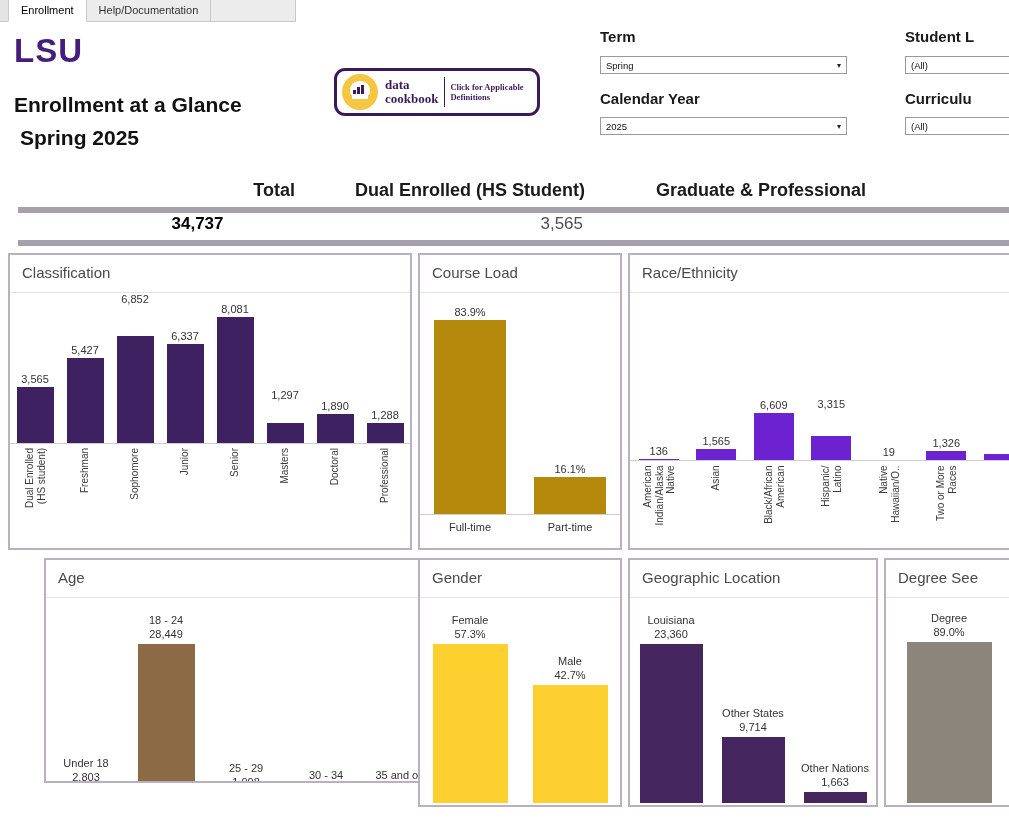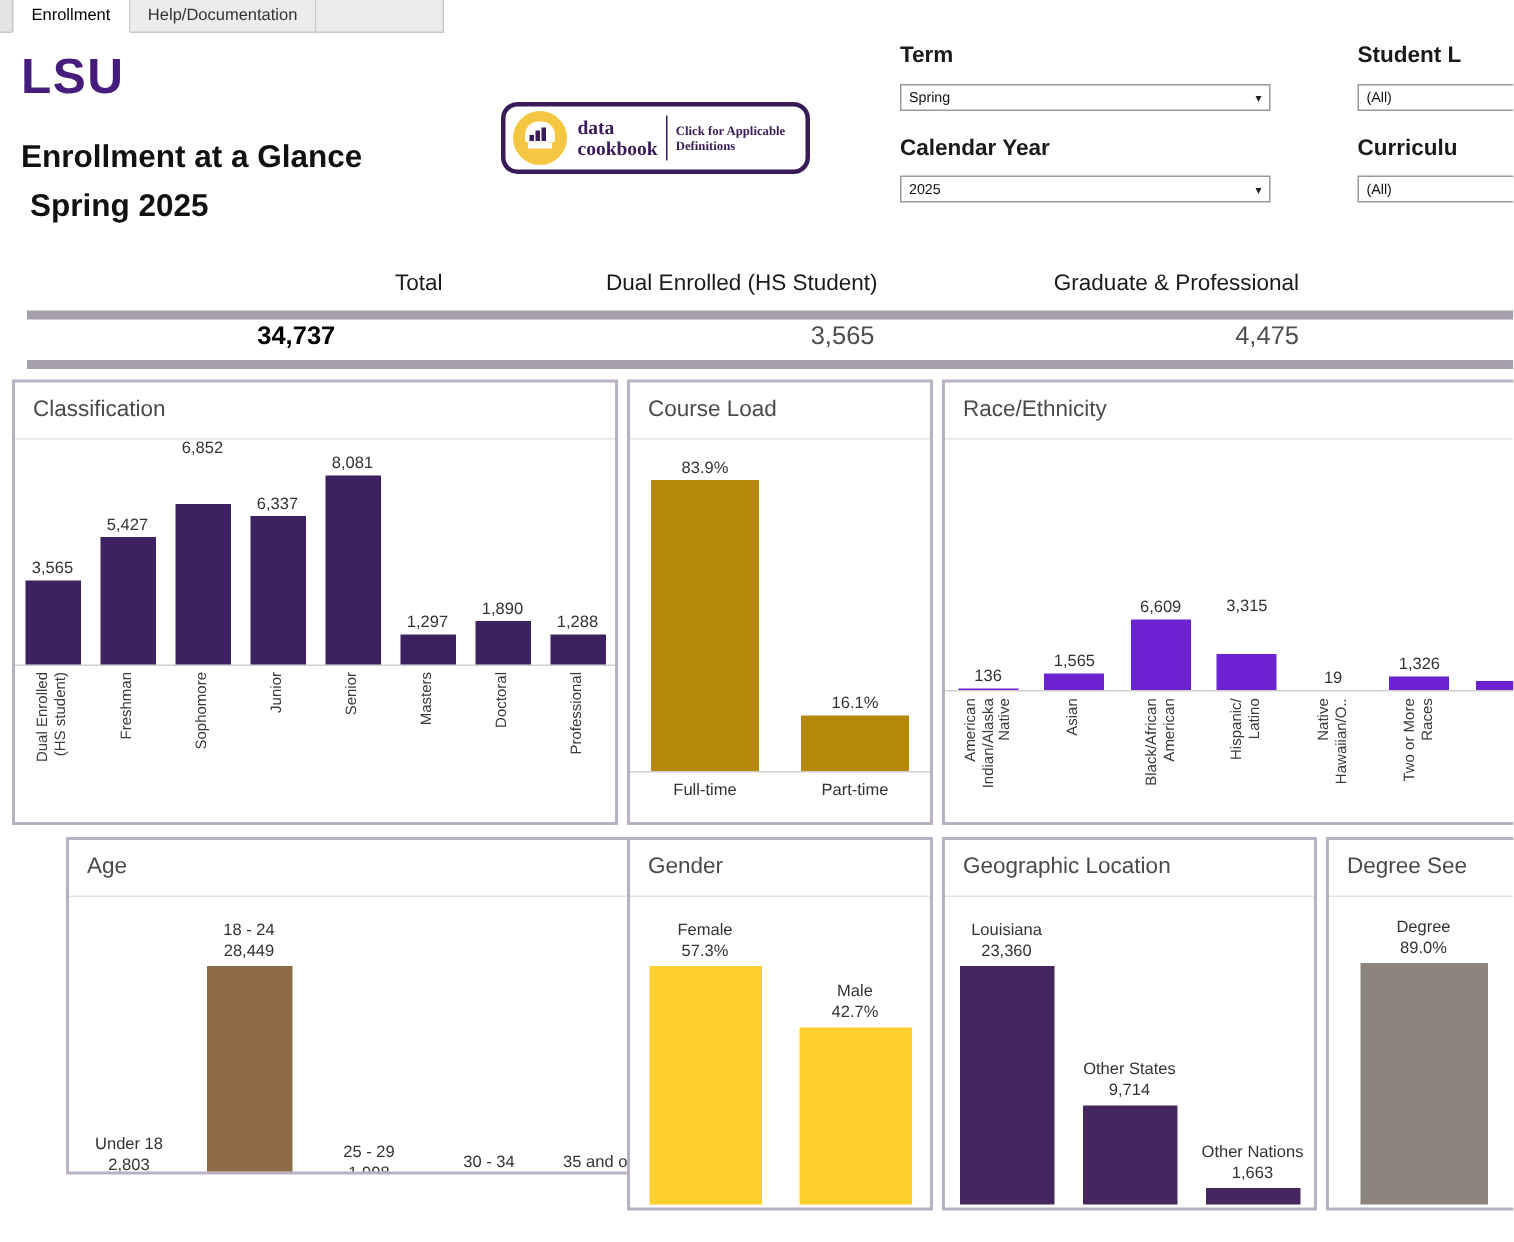--- a/index.html
+++ b/index.html
@@ -33,21 +33,21 @@
   .cb-note{font-family:"Liberation Serif",serif;font-weight:700;color:#3a1b59;font-size:8.5px;line-height:10px;white-space:nowrap;}
 
   
   .flabel{position:absolute;font-size:15px;font-weight:700;color:#1a1a1a;white-space:nowrap;}
   .fselect{position:absolute;height:18px;background:#fff;border:1px solid #9a9a9a;box-sizing:border-box;
            display:flex;align-items:center;justify-content:space-between;padding:0 5px;font-size:9.5px;color:#111;cursor:pointer;}
   .caret{font-size:8px;color:#222;}
 
   
   .scell{position:absolute;text-align:right;white-space:nowrap;}
-  .shead{font-size:15px;font-weight:400;color:#1a1a1a;}
+  .shead{font-size:18px;font-weight:700;color:#1a1a1a;}
   .sval{font-size:17px;color:#4f4f4f;}
   .sval.bold{font-weight:700;color:#000;}
   .band{position:absolute;left:18px;right:0;height:6px;background:#a6a0ac;}
 
   
   .panel{position:absolute;background:#fff;border:2px solid #b9b0c4;box-sizing:border-box;overflow:hidden;}
   .ptitle{height:38px;border-bottom:1px solid #e4e4e4;box-sizing:border-box;
           font-size:15px;color:#4a4a4a;padding:9px 0 0 12px;}
   .p-class{left:8px;top:253px;width:404px;height:297px;}
   .p-course{left:418px;top:253px;width:204px;height:297px;}
@@ -133,21 +133,20 @@
   </div>
 
   <div class="scell shead" style="left:100px;top:180px;width:195px;">Total</div>
   <div class="scell shead" style="left:300px;top:180px;width:285px;">Dual Enrolled (HS Student)</div>
   <div class="scell shead" style="left:580px;top:180px;width:286px;">Graduate &amp; Professional</div>
 
   <div class="band" style="top:207px;"></div>
 
   <div class="scell sval bold" style="left:100px;top:214px;width:195px;text-align:center;">34,737</div>
   <div class="scell sval" style="left:300px;top:214px;width:283px;">3,565</div>
-  <div class="scell sval" style="left:580px;top:214px;width:286px;">4,475</div>
 
   <div class="band" style="top:240px;"></div>
 
   <div class="panel p-class">
     <div class="ptitle">Classification</div>
     <div>
         <div class="plot axisline" style="height: 151px;">
           <div class="slot" style="width: 50px;">
             <div class="vlabel">3,565</div>
             <div class="bar" style="width: 37px; height: 56px; background: rgb(62, 33, 96);"></div>
@@ -161,21 +160,21 @@
             <div class="bar" style="width: 37px; height: 107px; background: rgb(62, 33, 96);"></div>
           </div>
           <div class="slot" style="width: 50px;">
             <div class="vlabel">6,337</div>
             <div class="bar" style="width: 37px; height: 99px; background: rgb(62, 33, 96);"></div>
           </div>
           <div class="slot" style="width: 50px;">
             <div class="vlabel">8,081</div>
             <div class="bar" style="width: 37px; height: 126px; background: rgb(62, 33, 96);"></div>
           </div>
-          <div class="slot" style="width: 50px;">
+          <div class="slot" style="width: 50px; gap: 20px;">
             <div class="vlabel">1,297</div>
             <div class="bar" style="width: 37px; height: 20px; background: rgb(62, 33, 96);"></div>
           </div>
           <div class="slot" style="width: 50px;">
             <div class="vlabel">1,890</div>
             <div class="bar" style="width: 37px; height: 29px; background: rgb(62, 33, 96);"></div>
           </div>
           <div class="slot" style="width: 50px;">
             <div class="vlabel">1,288</div>
             <div class="bar" style="width: 37px; height: 20px; background: rgb(62, 33, 96);"></div>

